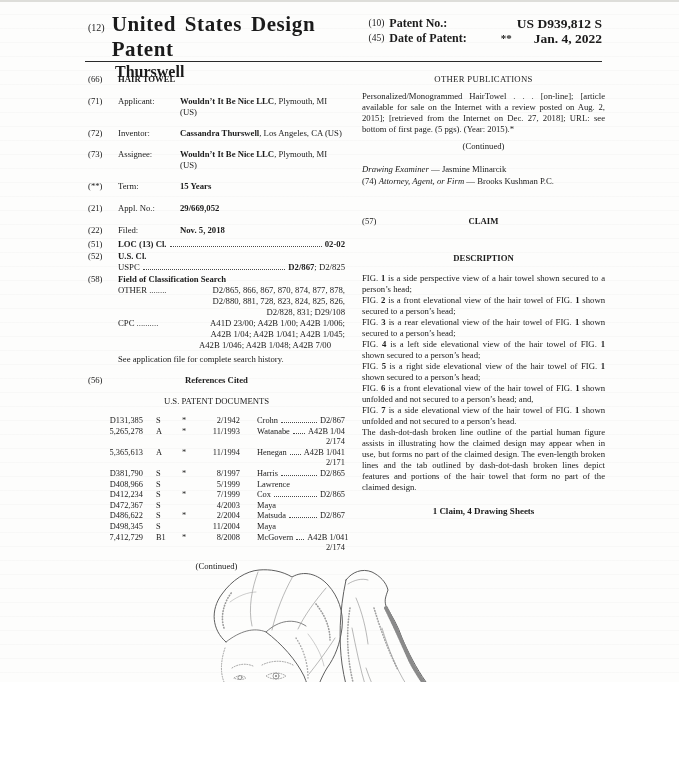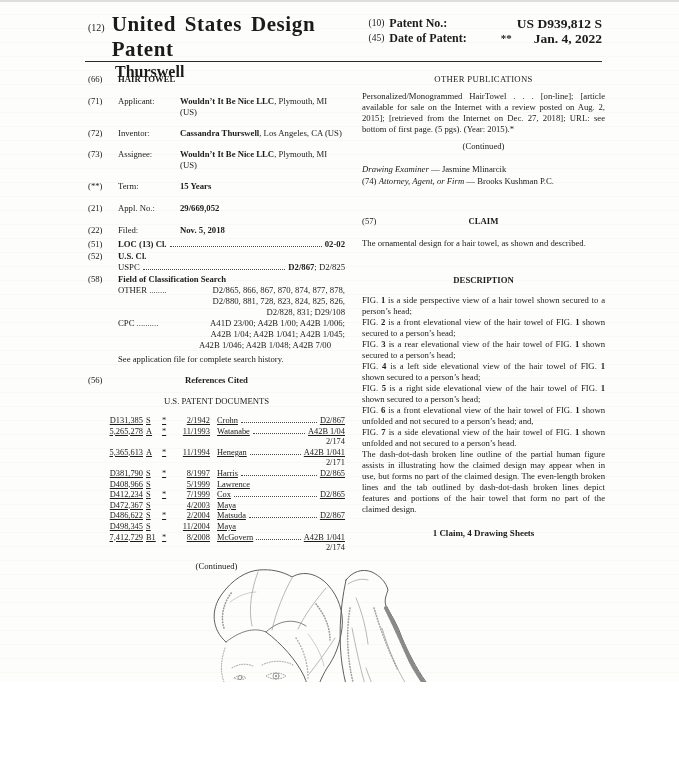--- a/index.html
+++ b/index.html
@@ -42,21 +42,21 @@
   .flexline { display:flex; align-items:baseline; }
   .right-align { text-align:right; }
   .fos-block { display:grid; grid-template-columns:30px 1fr; margin-bottom:3px; }
   .fos-lines { }
   .see-note { margin-left:30px; margin-bottom:10px; }
 
   .refs-heading { text-align:center; font-weight:bold; margin:4px 0 10px 0; position:relative; }
   .refs-num { position:absolute; left:0; font-weight:normal; }
   .refs-sub { text-align:center; margin-bottom:9px; }
   .ref-table { margin-left:9px; font-size:8.4px; line-height:10.6px; }
-  .ref-row { display:grid; grid-template-columns:46px 13px 9px 36px 1fr; column-gap:3px;text-decoration:underline; }
+  .ref-row { display:grid; grid-template-columns:46px 13px 9px 36px 1fr; column-gap:13px; }
   .ref-no { text-align:right; }
   .ref-kind { }
   .ref-star { }
   .ref-date { text-align:right; }
   .ref-rest { display:flex; align-items:baseline; padding-left:4px; }
   .ref-cls { white-space:nowrap; }
   .ref-cont { text-align:right; }
   .continued { text-align:center; margin-top:7px; }
 
   .sec-heading { text-align:center; letter-spacing:0.3px; margin-bottom:6px; }
@@ -321,21 +321,20 @@
       </div>
       <div class="exam-line">
         <span>(74)</span>
         <span class="it">Attorney, Agent, or Firm</span><span> — Brooks Kushman P.C.</span>
       </div>
 
       <div class="claim-heading">
         <span class="claim-num">(57)</span>
         <span>CLAIM</span>
       </div>
-      <div class="claim-text">The ornamental design for a hair towel, as shown and described.</div>
 
       <div class="desc-heading">DESCRIPTION</div>
       <div id="desc-lines">
           <div class="desc-line">FIG. <b>1</b> is a side perspective view of a hair towel shown secured to a person’s head;</div>
           <div class="desc-line">FIG. <b>2</b> is a front elevational view of the hair towel of FIG. <b>1</b> shown secured to a person’s head;</div>
           <div class="desc-line">FIG. <b>3</b> is a rear elevational view of the hair towel of FIG. <b>1</b> shown secured to a person’s head;</div>
           <div class="desc-line">FIG. <b>4</b> is a left side elevational view of the hair towel of FIG. <b>1</b> shown secured to a person’s head;</div>
           <div class="desc-line">FIG. <b>5</b> is a right side elevational view of the hair towel of FIG. <b>1</b> shown secured to a person’s head;</div>
           <div class="desc-line">FIG. <b>6</b> is a front elevational view of the hair towel of FIG. <b>1</b> shown unfolded and not secured to a person’s head; and,</div>
           <div class="desc-line">FIG. <b>7</b> is a side elevational view of the hair towel of FIG. <b>1</b> shown unfolded and not secured to a person’s head.</div>

